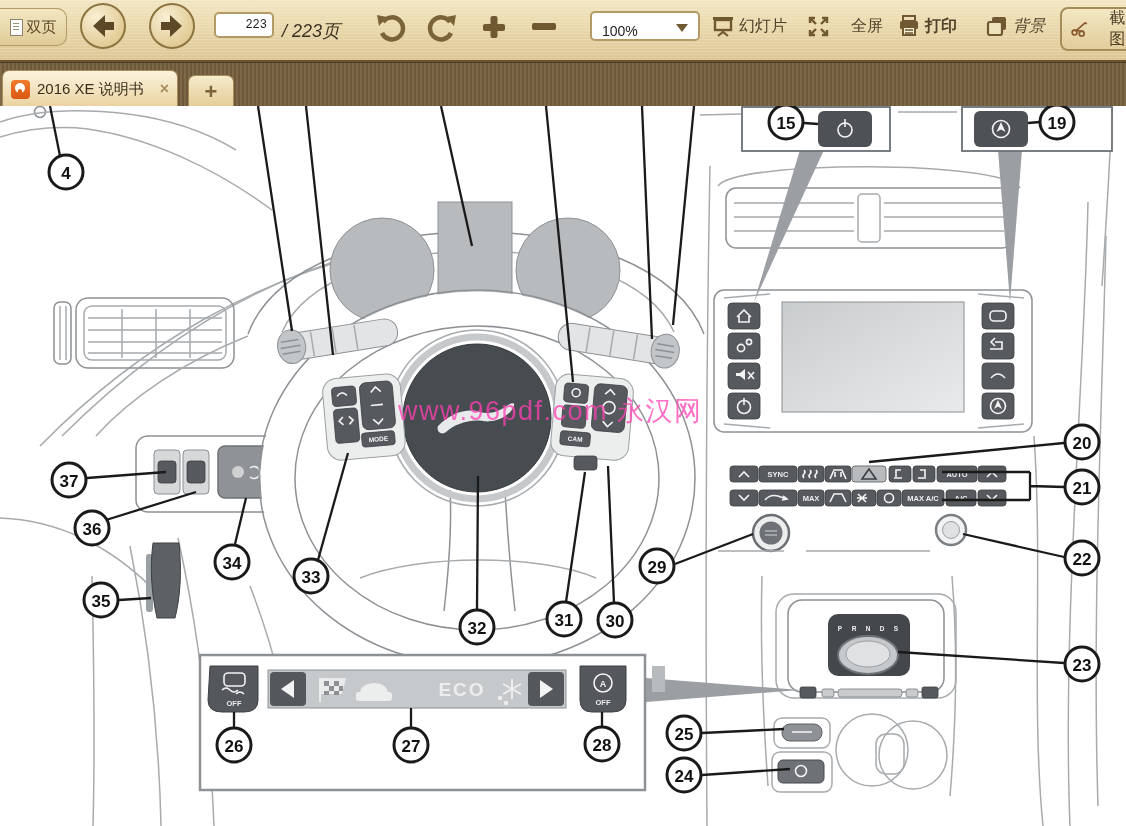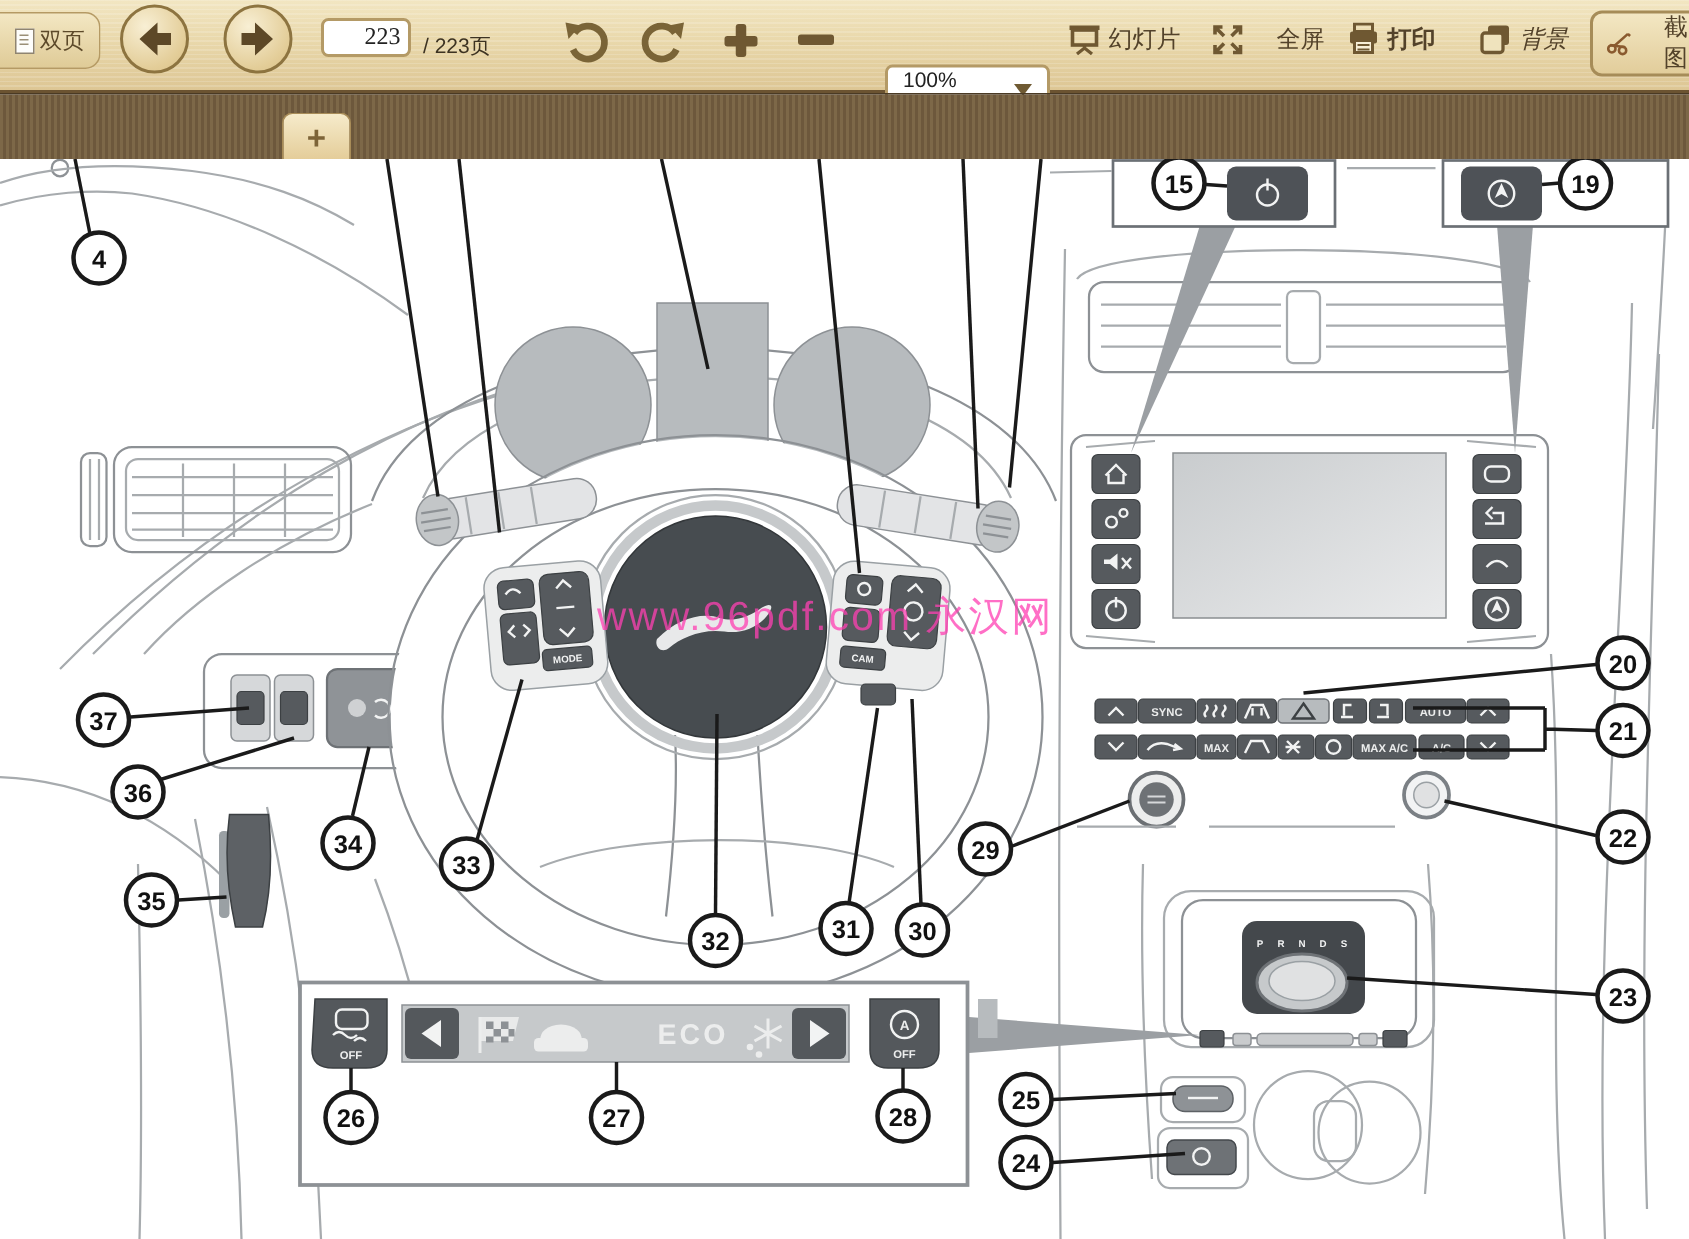--- a/index.html
+++ b/index.html
@@ -26,31 +26,31 @@
   .page-icon{width:11px;height:15px;background:#fdfdfb;border:1px solid #8f8470;position:relative;}
   .page-icon:before{content:"";position:absolute;left:2px;top:3px;width:6px;height:1px;background:#9a8f77;box-shadow:0 3px 0 #9a8f77,0 6px 0 #9a8f77;}
   .nav-circle{
     top:3px;width:46px;height:46px;border-radius:50%;
     background:radial-gradient(circle at 35% 30%,#f8efd4,#e3cd98 70%,#d8bf87);
     border:2px solid #8d7440;box-sizing:border-box;cursor:pointer;
   }
   .page-input{
     position:absolute;left:214px;top:12px;width:60px;height:26px;
     border:2px solid #b49a66;border-radius:5px;background:#fff;
-    font-family:Liberation Serif, serif;font-size:16px;color:#222;
+    font-family:Liberation Mono, monospace;font-size:12px;color:#222;
     text-align:right;padding:0 5px 0 2px;box-sizing:border-box;
   }
-  .page-total{position:absolute;left:282px;top:0;height:62px;display:flex;align-items:center;font-size:14px;color:#3d3categ categ categ;}
+  .page-total{position:absolute;left:282px;top:0;height:62px;display:flex;align-items:center;font-size:18px;color:#3d3categ categ categ;font-style:italic;}
   .page-total{color:#3d3322;}
   .icon-btn{cursor:pointer;}
   .zoom-select{
     position:absolute;left:590px;top:11px;width:110px;height:30px;
     background:#fff;border:2px solid #b49a66;border-radius:5px;
-    display:flex;align-items:flex-start;box-sizing:border-box;cursor:pointer;
-    font-size:14px;color:#222;padding-left:10px;margin-top:32px;
+    display:flex;align-items:flex-end;box-sizing:border-box;cursor:pointer;
+    font-size:14px;color:#222;padding-left:10px;
   }
   .zoom-caret{position:absolute;right:10px;top:11px;width:0;height:0;
     border-left:6px solid transparent;border-right:6px solid transparent;border-top:8px solid #6f5a33;}
   .cn-btn{top:8px;height:36px;gap:5px;font-size:16px;color:#53422400;color:#53422a;cursor:pointer;}
   .shot-btn{
     left:1060px;top:7px;height:40px;padding:0 9px;gap:21px;
     border:2px solid #a68c58;border-radius:8px;font-size:16px;color:#53422a;cursor:pointer;
     background:linear-gradient(180deg,#f3e7c3,#e2cd9b);
   }
   
@@ -191,20 +191,25 @@
     <svg width="24" height="22" viewBox="0 0 24 22">
       <circle cx="5" cy="16" r="3.4" fill="none" stroke="#8a5a2f" stroke-width="2.4"></circle>
       <circle cx="15" cy="17.5" r="3.4" fill="none" stroke="#8a5a2f" stroke-width="2.4"></circle>
       <path d="M7,13.5 L20,2 M3.5,12.5 L17.5,14.5 M20,2 L22,4" stroke="#8a5a2f" stroke-width="2.4" fill="none"></path>
     </svg>
     <span>截图</span>
   </div>
 </div>
 
 <div class="tabbar">
+  <div class="tab-active">
+    <span class="tab-logo"></span>
+    <span class="tab-title">2016 XE 说明书</span>
+    <span class="tab-close">×</span>
+  </div>
   <div class="tab-new">
     <span>+</span>
   </div>
 </div>
 
 <div class="content">
 <svg width="1126" height="720" viewBox="0 0 1126 720">
   <defs>
     <linearGradient id="scrG" x1="0" y1="0" x2="1" y2="1">
       <stop offset="0" stop-color="#c9ccce"></stop>

